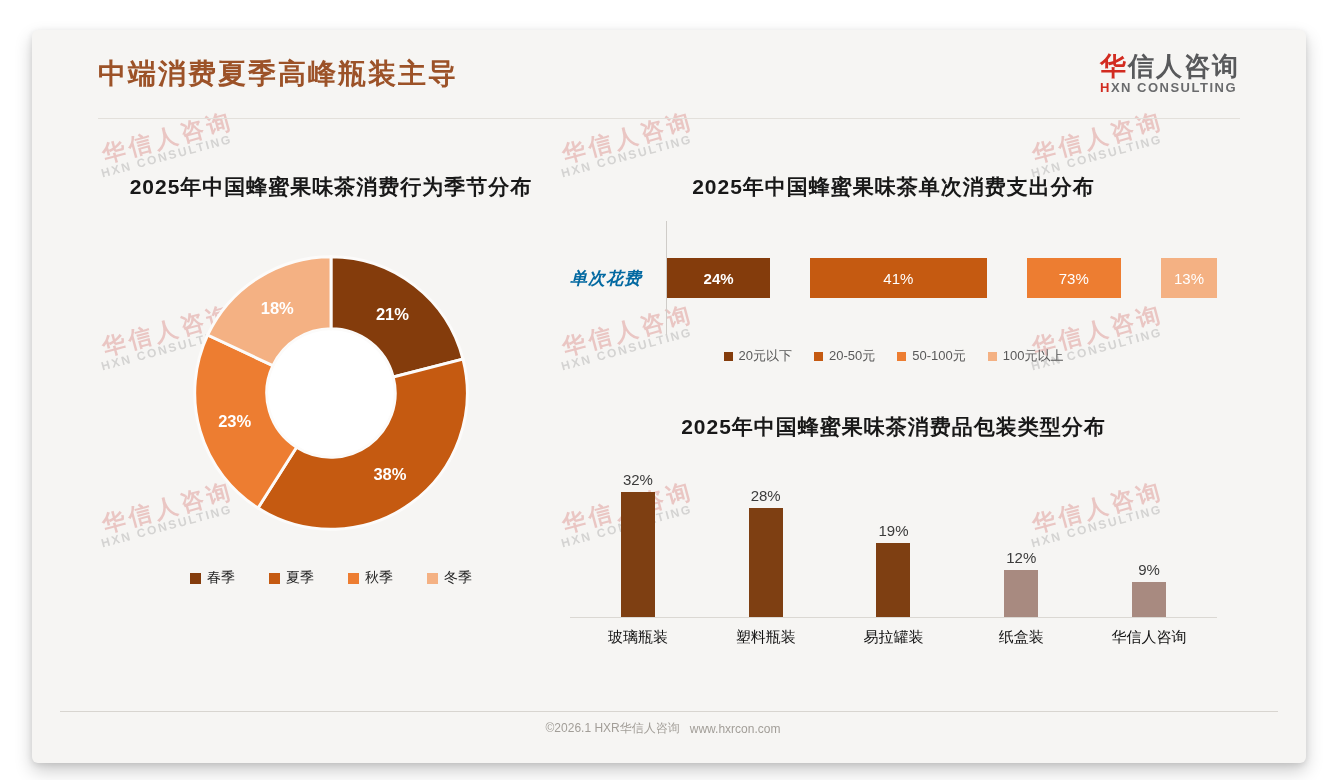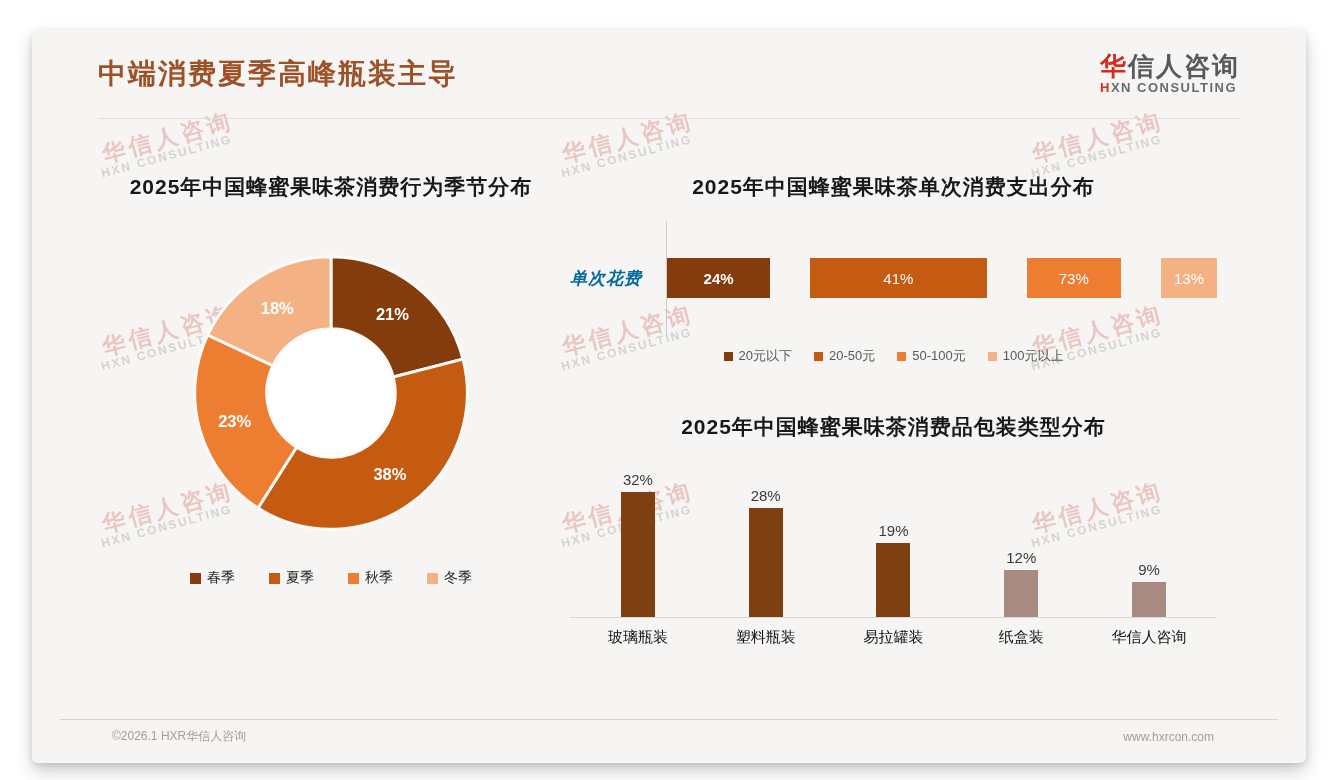--- a/index.html
+++ b/index.html
@@ -60,22 +60,22 @@
   .bars-row{display:flex;align-items:flex-end;height:168px;margin-top:8px;
     border-bottom:1px solid #DBD8D3;padding:0 4px;}
   .bar-col{flex:1 1 0;display:flex;flex-direction:column;align-items:center;justify-content:flex-end;}
   .bar-value{font-size:15px;color:#3B3B3B;margin-bottom:4px;margin-top:38px;}
   .bar-rect{width:34px;}
   .cats-row{display:flex;padding:0 4px;margin-top:10px;}
   .cat-label{flex:1 1 0;text-align:center;font-size:15px;color:#111;}
   
   .footnote{position:relative;z-index:1;flex:0 0 auto;margin:0 66px 8px 86px;font-size:13px;color:#85817B;}
   .foot-divider{flex:0 0 auto;margin:0 28px;border-top:1px solid #D8D5D0;}
-  .footer{flex:0 0 auto;display:flex;justify-content:space-between;align-items:center;
-    padding:8px 92px 18px 80px;font-size:12px;color:#A29E98;gap:10px;}
+  .footer{flex:0 0 auto;display:flex;justify-content:center;align-items:center;
+    padding:8px 92px 26px 80px;font-size:12px;color:#A29E98;gap:10px;}
 </style>
 </head>
 <body>
 
 <div class="card">
 
   <div class="wm-layer" id="wm-layer">
       <div class="wm" style="left: 70px; top: 95px;">
         <span class="wm-zh">华信人咨询</span>
         <span class="wm-en">HXN CONSULTING</span>

